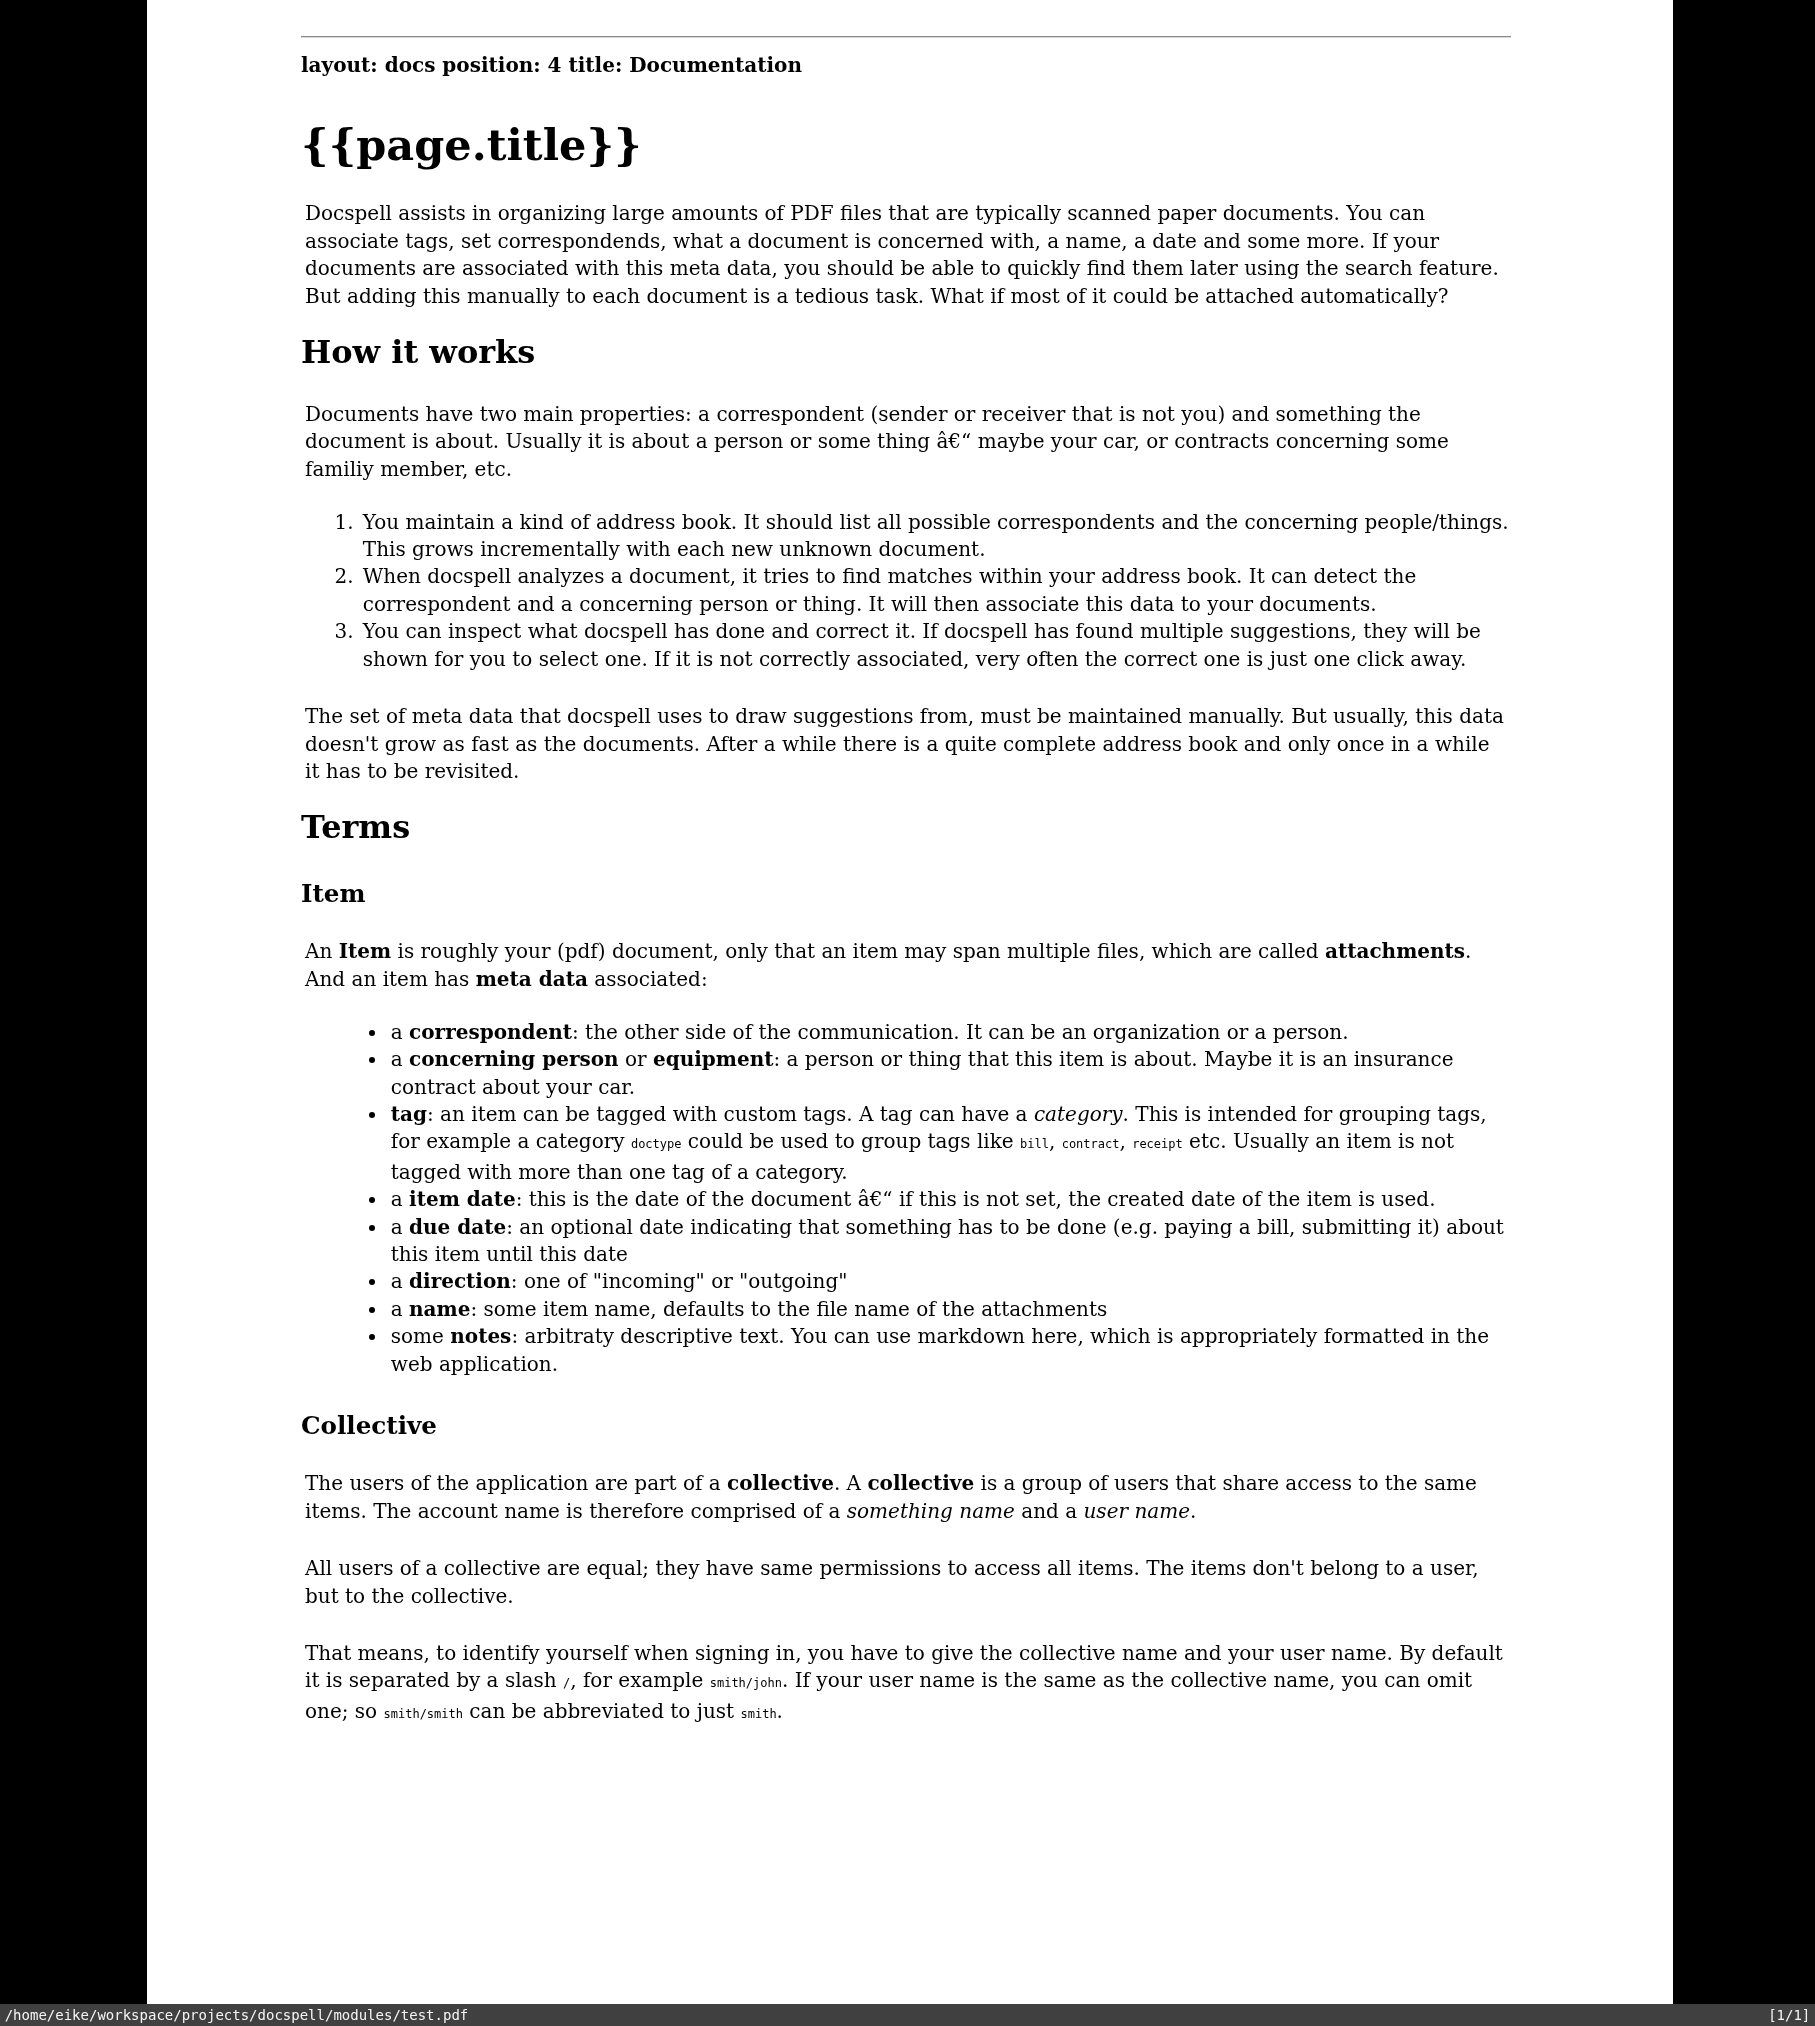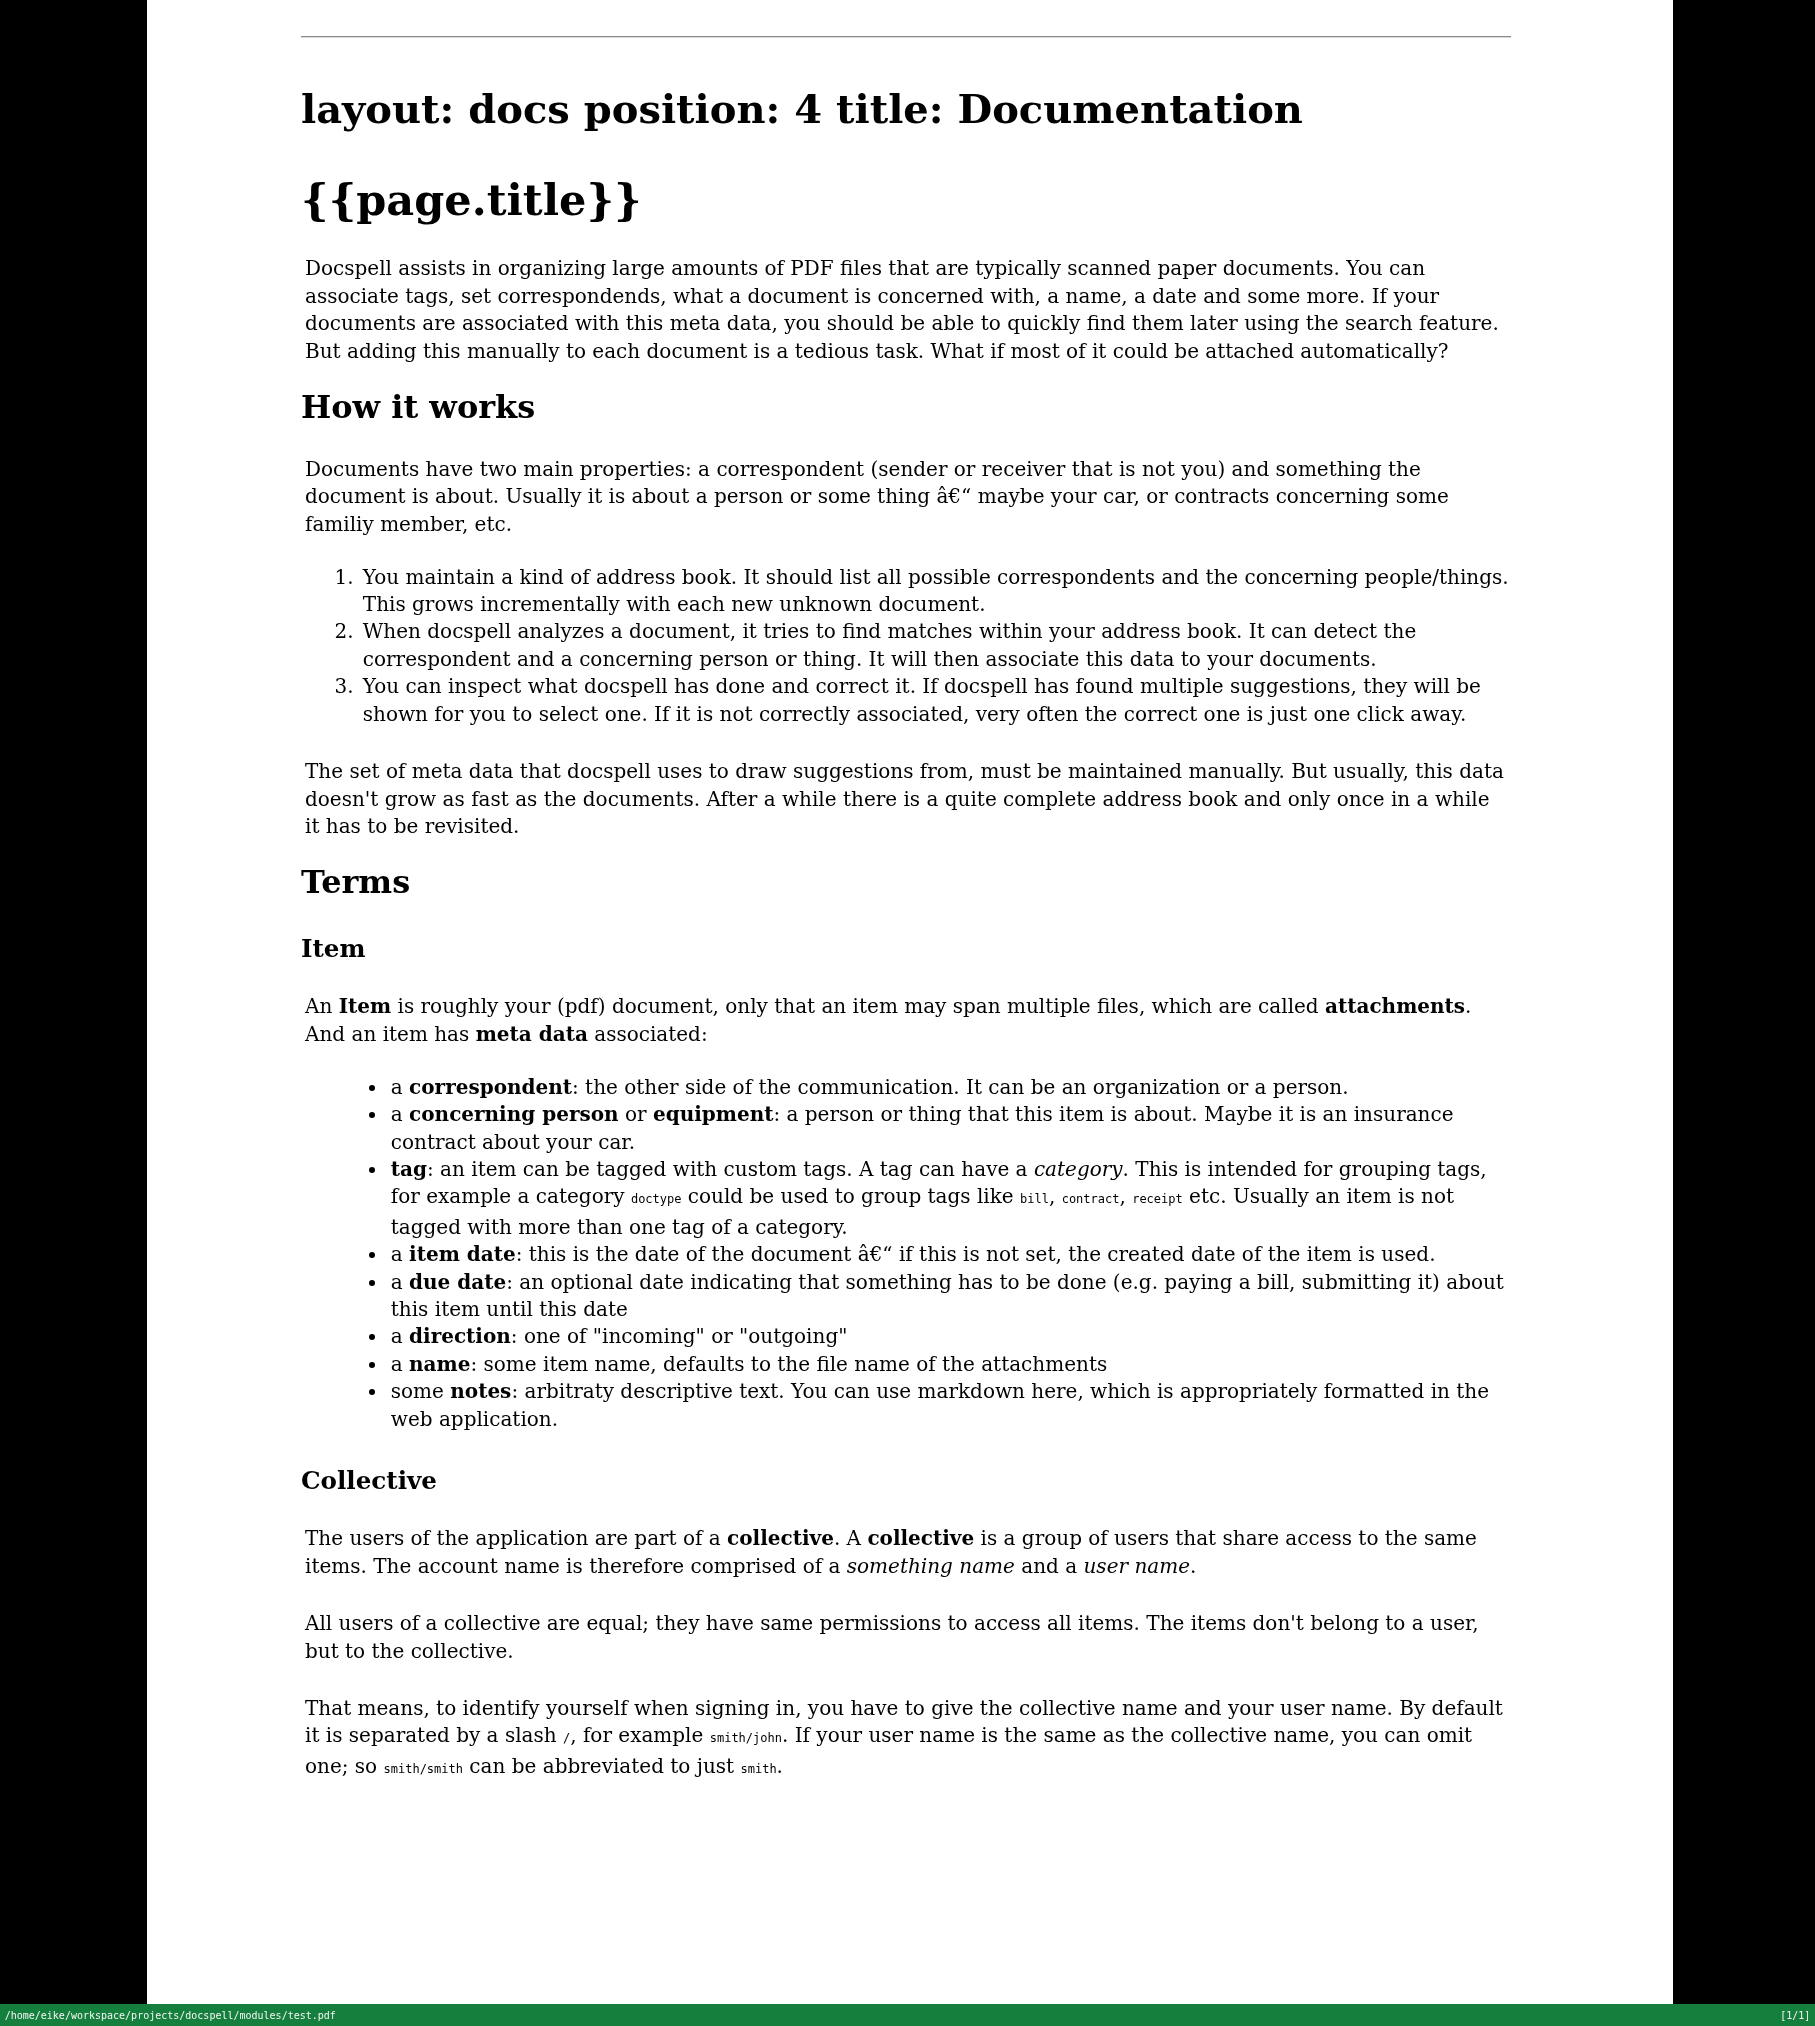--- a/index.html
+++ b/index.html
@@ -18,38 +18,38 @@
     box-sizing:border-box;
     padding:0 162px 0 154px;
   }
   hr.fm-rule {
     border:none;
     border-top:1.9px solid #8a8a8a;
     border-bottom:0.9px solid #d9d9d9;
     height:0;
     margin:36px 0 0 0;
   }
-  h2.fm-heading { font-size:40px; line-height:1.15; margin:48px 0 0; font-weight:700; }
+  h2.fm-heading { font-size:20px; line-height:1.15; margin:16px 0 0; font-weight:700; }
   h1.page-title  { font-size:43px; line-height:1.15; margin:44px 0 0; font-weight:700; }
   h2.section     { font-size:32px; line-height:1.15; margin:24px 0 0; font-weight:700; }
   h3.subsection  { font-size:24.6px; line-height:1.15; margin:34px 0 0; font-weight:700; }
   p  { font-size:20px; line-height:27.4px; margin:30px 4px 0; }
   ol, ul { font-size:20px; line-height:27.4px; margin:25.6px 0 0; padding-left:59px; }
   li { padding-left:2.8px; }
   ul li { list-style-type:disc;margin-left:28px; }
   .b { font-weight:700; }
   .i { font-style:italic; }
   .c { font-family:"DejaVu Sans Mono", monospace; font-size:12px; }
   .statusbar {
     position:absolute; left:0; bottom:0;
     width:100%; height:22px;
-    background:#15803d;
+    background:#404040;
     color:#f5f5f5;
     font-family:"DejaVu Sans Mono", monospace;
-    font-size:10px;
+    font-size:14px;
     display:flex; justify-content:space-between; align-items:center;
     padding:0 4.7px;
     box-sizing:border-box;
     white-space:nowrap;
   }
 </style>
 </head>
 <body>
 
 <div class="viewer">

